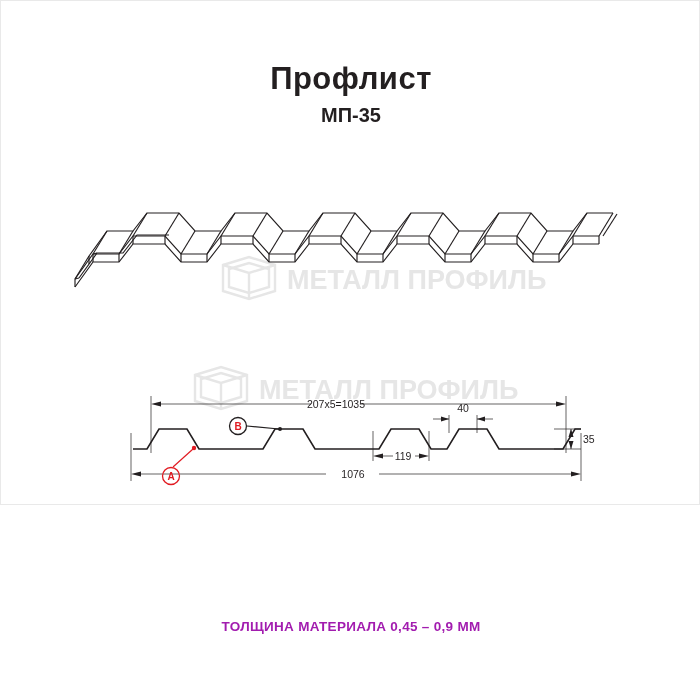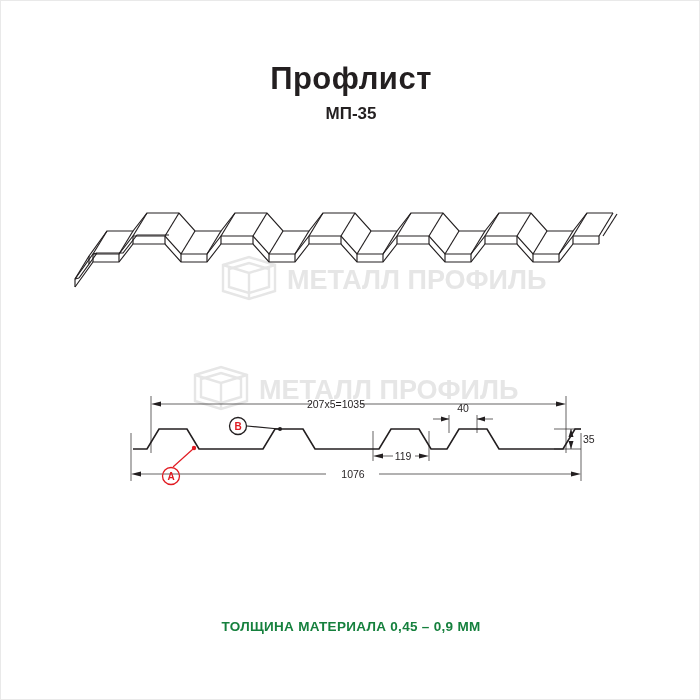--- a/index.html
+++ b/index.html
@@ -12,52 +12,52 @@
     background: #ffffff;
     font-family: "Liberation Sans", sans-serif;
     color: #231f20;
     overflow: hidden;
     position: relative;
   }
   .page {
     position: absolute;
     left: 0; top: 0;
     width: 700px;
-    height: 700px;
+    height: 505px;
     border: 1px solid #e9e9e9;
     box-sizing: border-box;
   }
   .title {
     position: absolute;
     left: 0; top: 60px;
     width: 700px;
     text-align: center;
     font-size: 31px;
     font-weight: bold;
     letter-spacing: 0.5px;
     color: #231f20;
   }
   .subtitle {
     position: absolute;
     left: 0; top: 103px;
     width: 700px;
     text-align: center;
-    font-size: 17px;
+    font-size: 20px;
     font-weight: bold;
     color: #231f20;
   }
   .footer-note {
     position: absolute;
     left: 0; top: 618px;
     width: 700px;
     text-align: center;
     font-size: 13.5px;
     font-weight: bold;
     letter-spacing: 0.3px;
-    color: #15803d;
+    color: #a21caf;
   }
   .iso-wrap {
     position: absolute;
     left: 60px; top: 160px;
     width: 580px;
     height: 160px;
   }
   .section-wrap {
     position: absolute;
     left: 110px; top: 370px;

